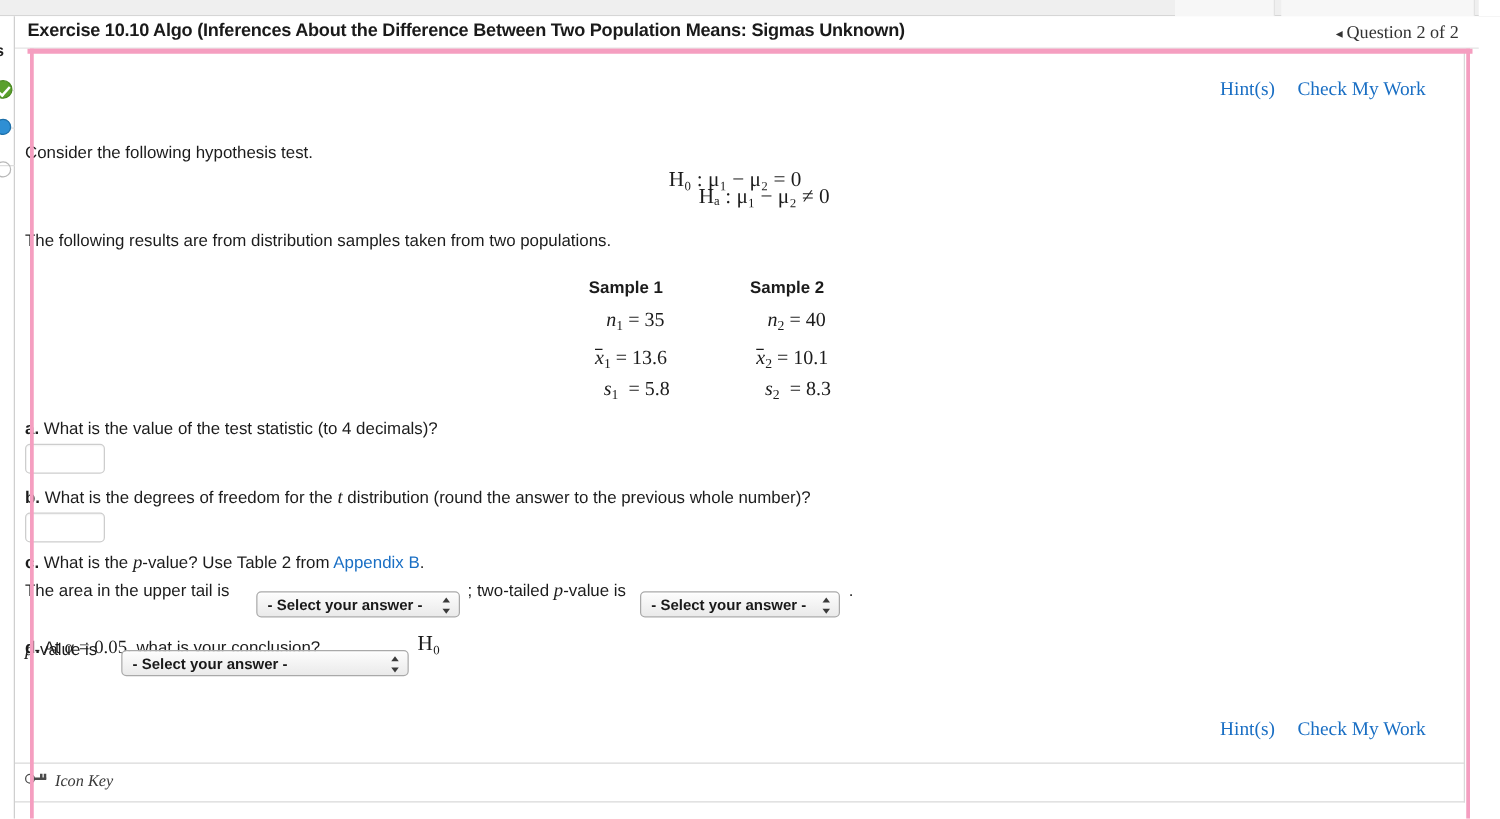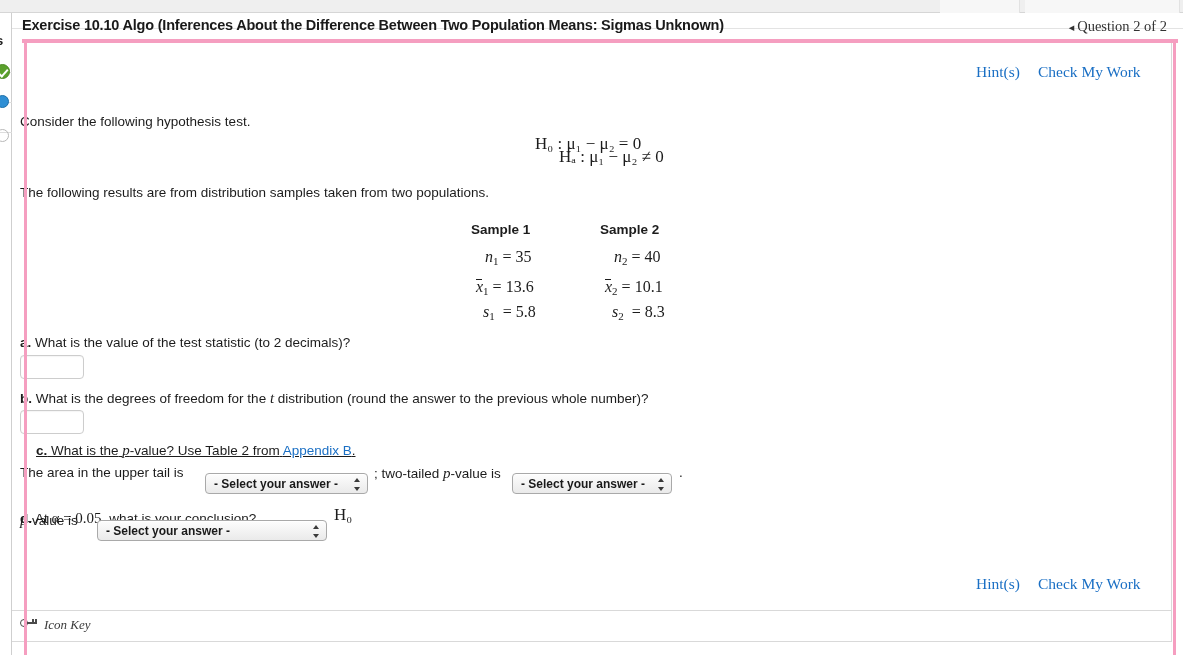--- a/index.html
+++ b/index.html
@@ -73,21 +73,21 @@
   }
   .icon-partial {
     position: absolute; left: -4px; top: 116px;
     width: 13px; height: 13px; border-radius: 50%;
     border: 1px solid #b8b8b8;
   }
 
   
   .header {
     position: absolute; left: 12px; top: 13px;
-    width: 1171px; height: 16px;
+    width: 1171px; height: 26px;
     background: #ffffff;
     border-bottom: 1px solid #e3e3e3;
   }
   .header-title {
     position: absolute; left: 10px; top: 4px;
     font-size: 14.5px; font-weight: bold; color: #1a1a1a;
     white-space: nowrap;
     letter-spacing: -0.2px;
   }
   .header-qnav {
@@ -341,33 +341,33 @@
 
     <div class="sample-cell" style="left: 471px; top: 261px;">
       <i>s</i><span class="sub">1</span> &nbsp;= <span>5.8</span>
     </div>
     <div class="sample-cell" style="left: 600px; top: 261px;">
       <i>s</i><span class="sub">2</span> &nbsp;= <span>8.3</span>
     </div>
 
     <div class="txt" style="left: 8px; top: 293px;">
       <b>a.</b>
-      <span>What is the value of the test statistic (to 2 decimals)?</span>
+      <span>What is the value of the test statistic (to 4 decimals)?</span>
     </div>
     <div class="ans-input" style="left: 8px; top: 313px;"></div>
 
     <div class="txt" style="left: 8px; top: 348px;">
       <b>b.</b>
       <span>What is the degrees of freedom for the</span>
       <span class="mathit">t</span>
       <span>distribution (round the answer to the previous whole number)?</span>
     </div>
     <div class="ans-input" style="left: 8px; top: 368px;"></div>
 
-    <div class="txt" style="left: 24px; top: 400px; text-decoration: underline;">
+    <div class="txt" style="left: 8px; top: 400px;">
       <b>c.</b>
       <span>What is the</span>
       <span class="mathit">p</span><span>-value? Use Table 2 from</span>
       <a class="link" href="#">Appendix B</a><span>.</span>
     </div>
 
     <div class="txt" style="left: 8px; top: 423px;">The area in the upper tail is</div>
     <div class="sel" style="left: 193px; top: 419px; width: 163px;">
       <span class="sel-label">- Select your answer -</span>
       <span class="sel-arrows"></span>

